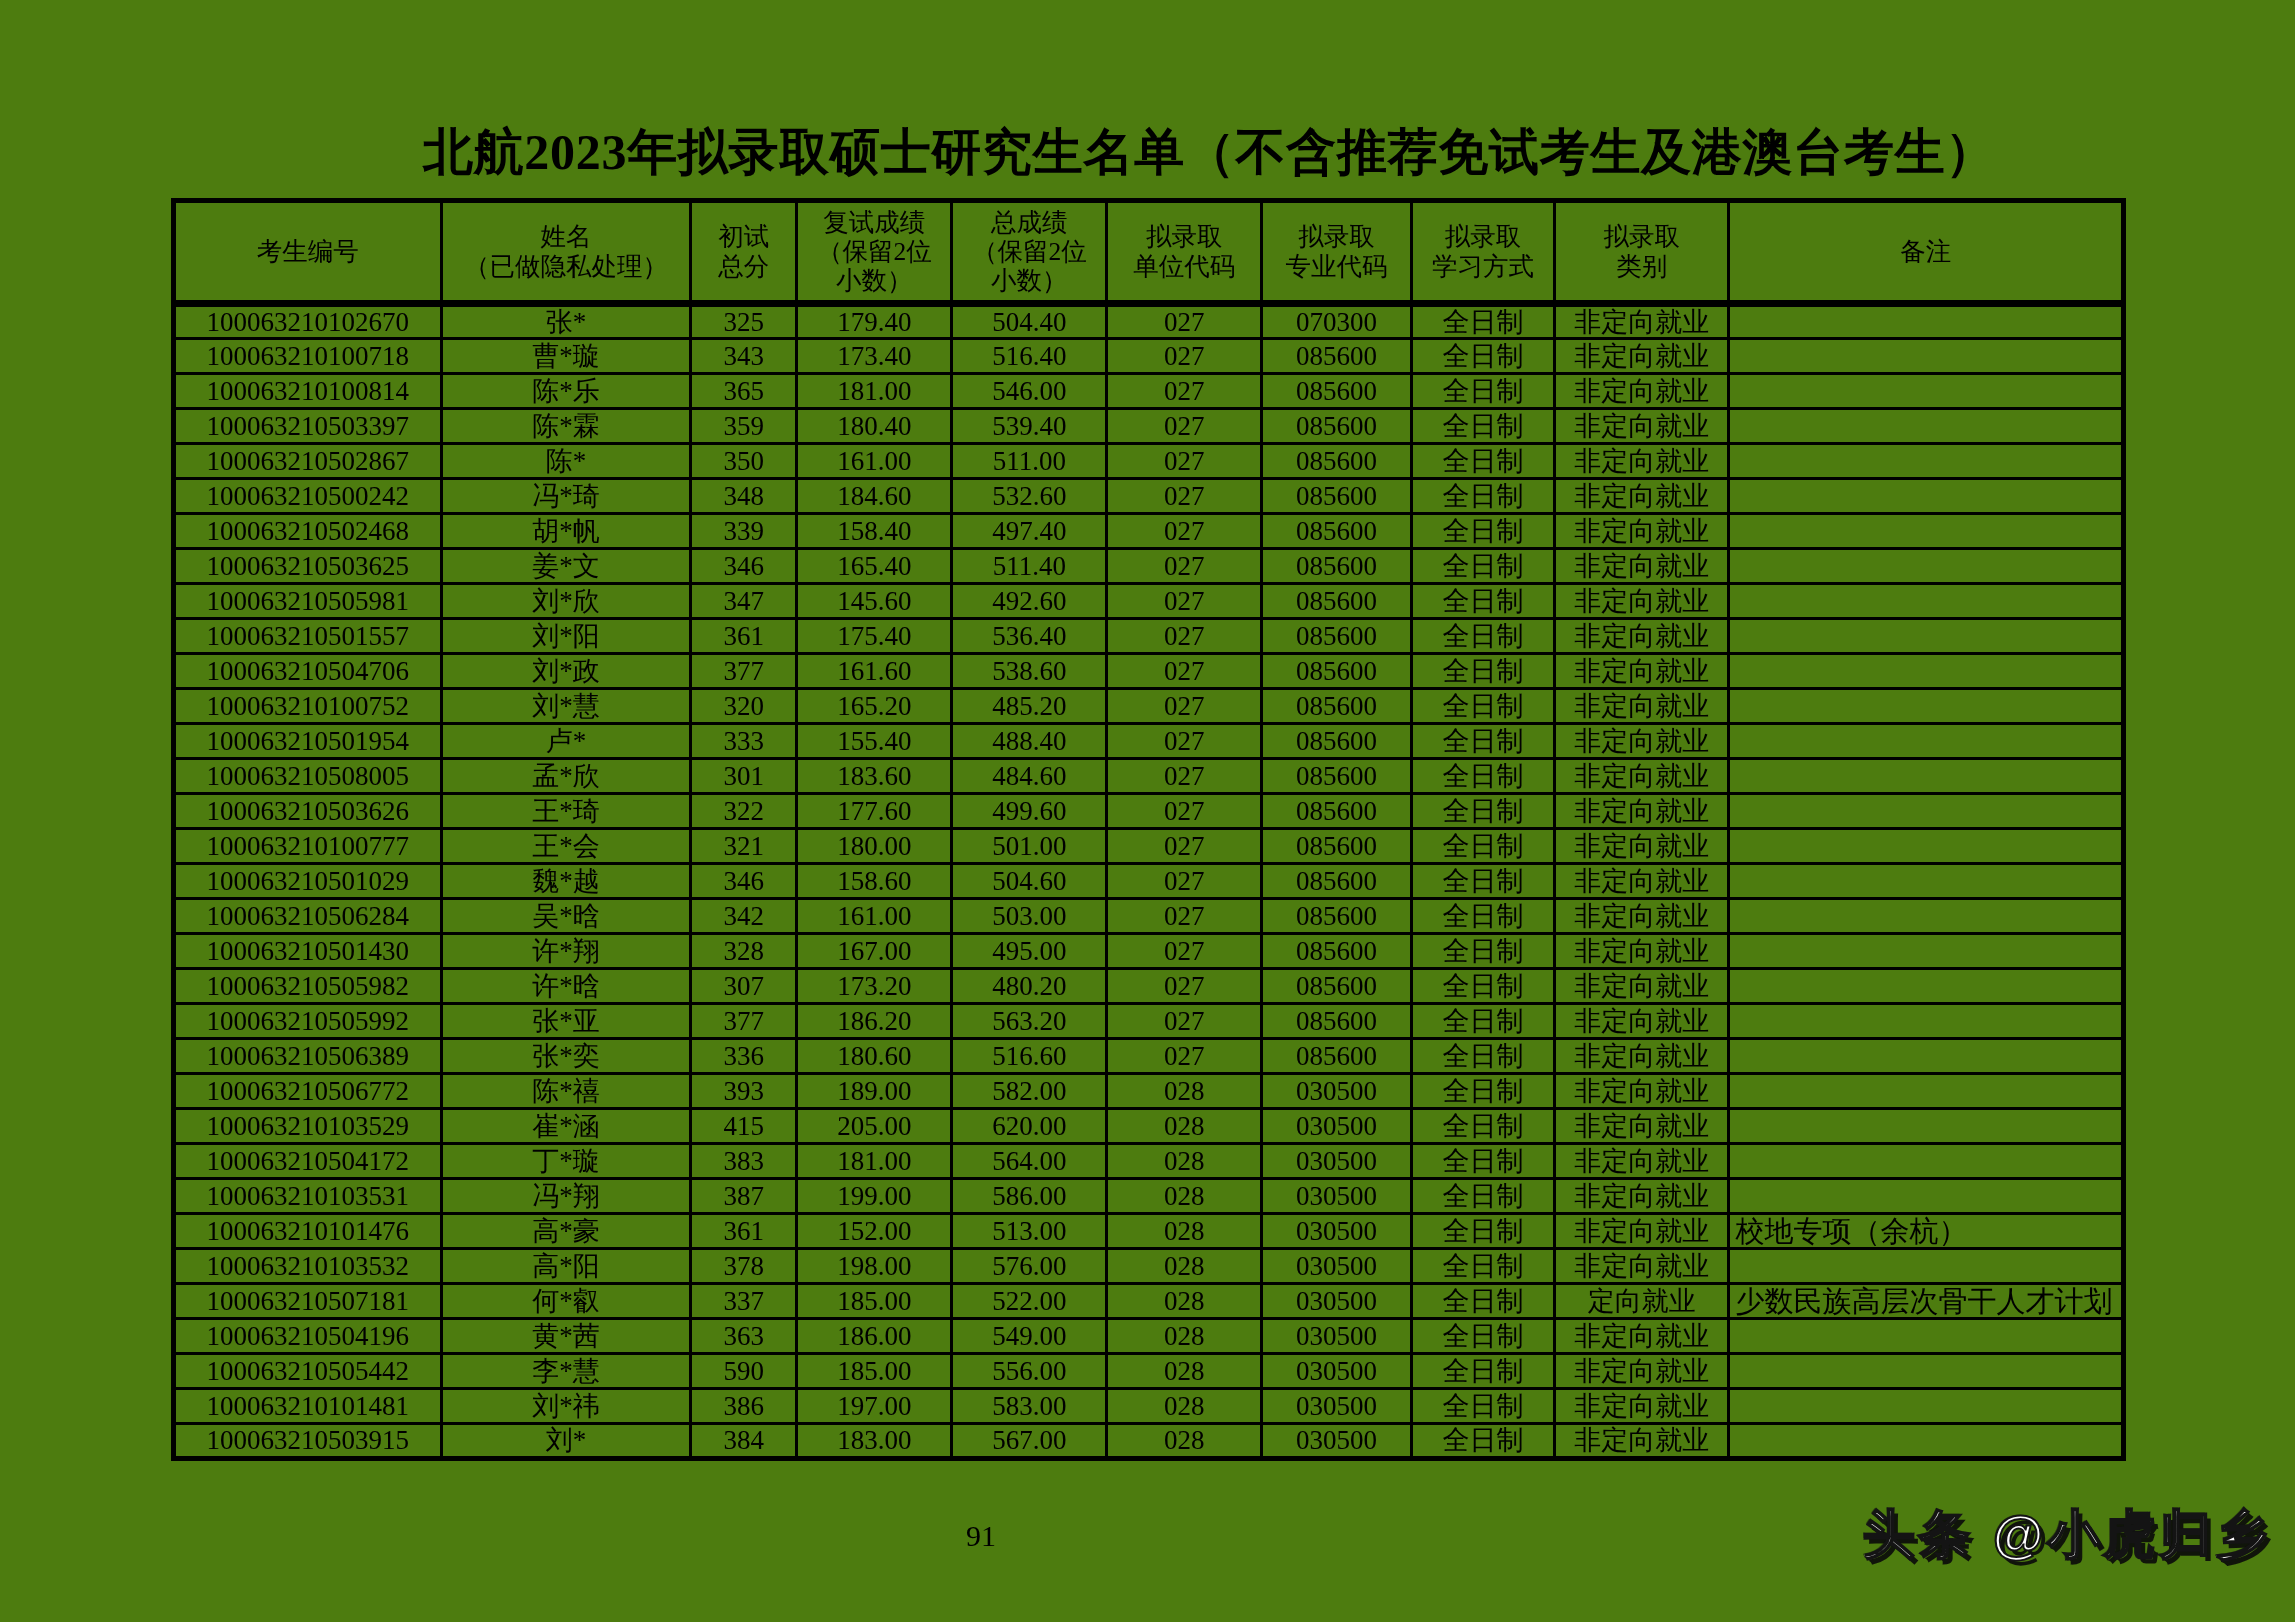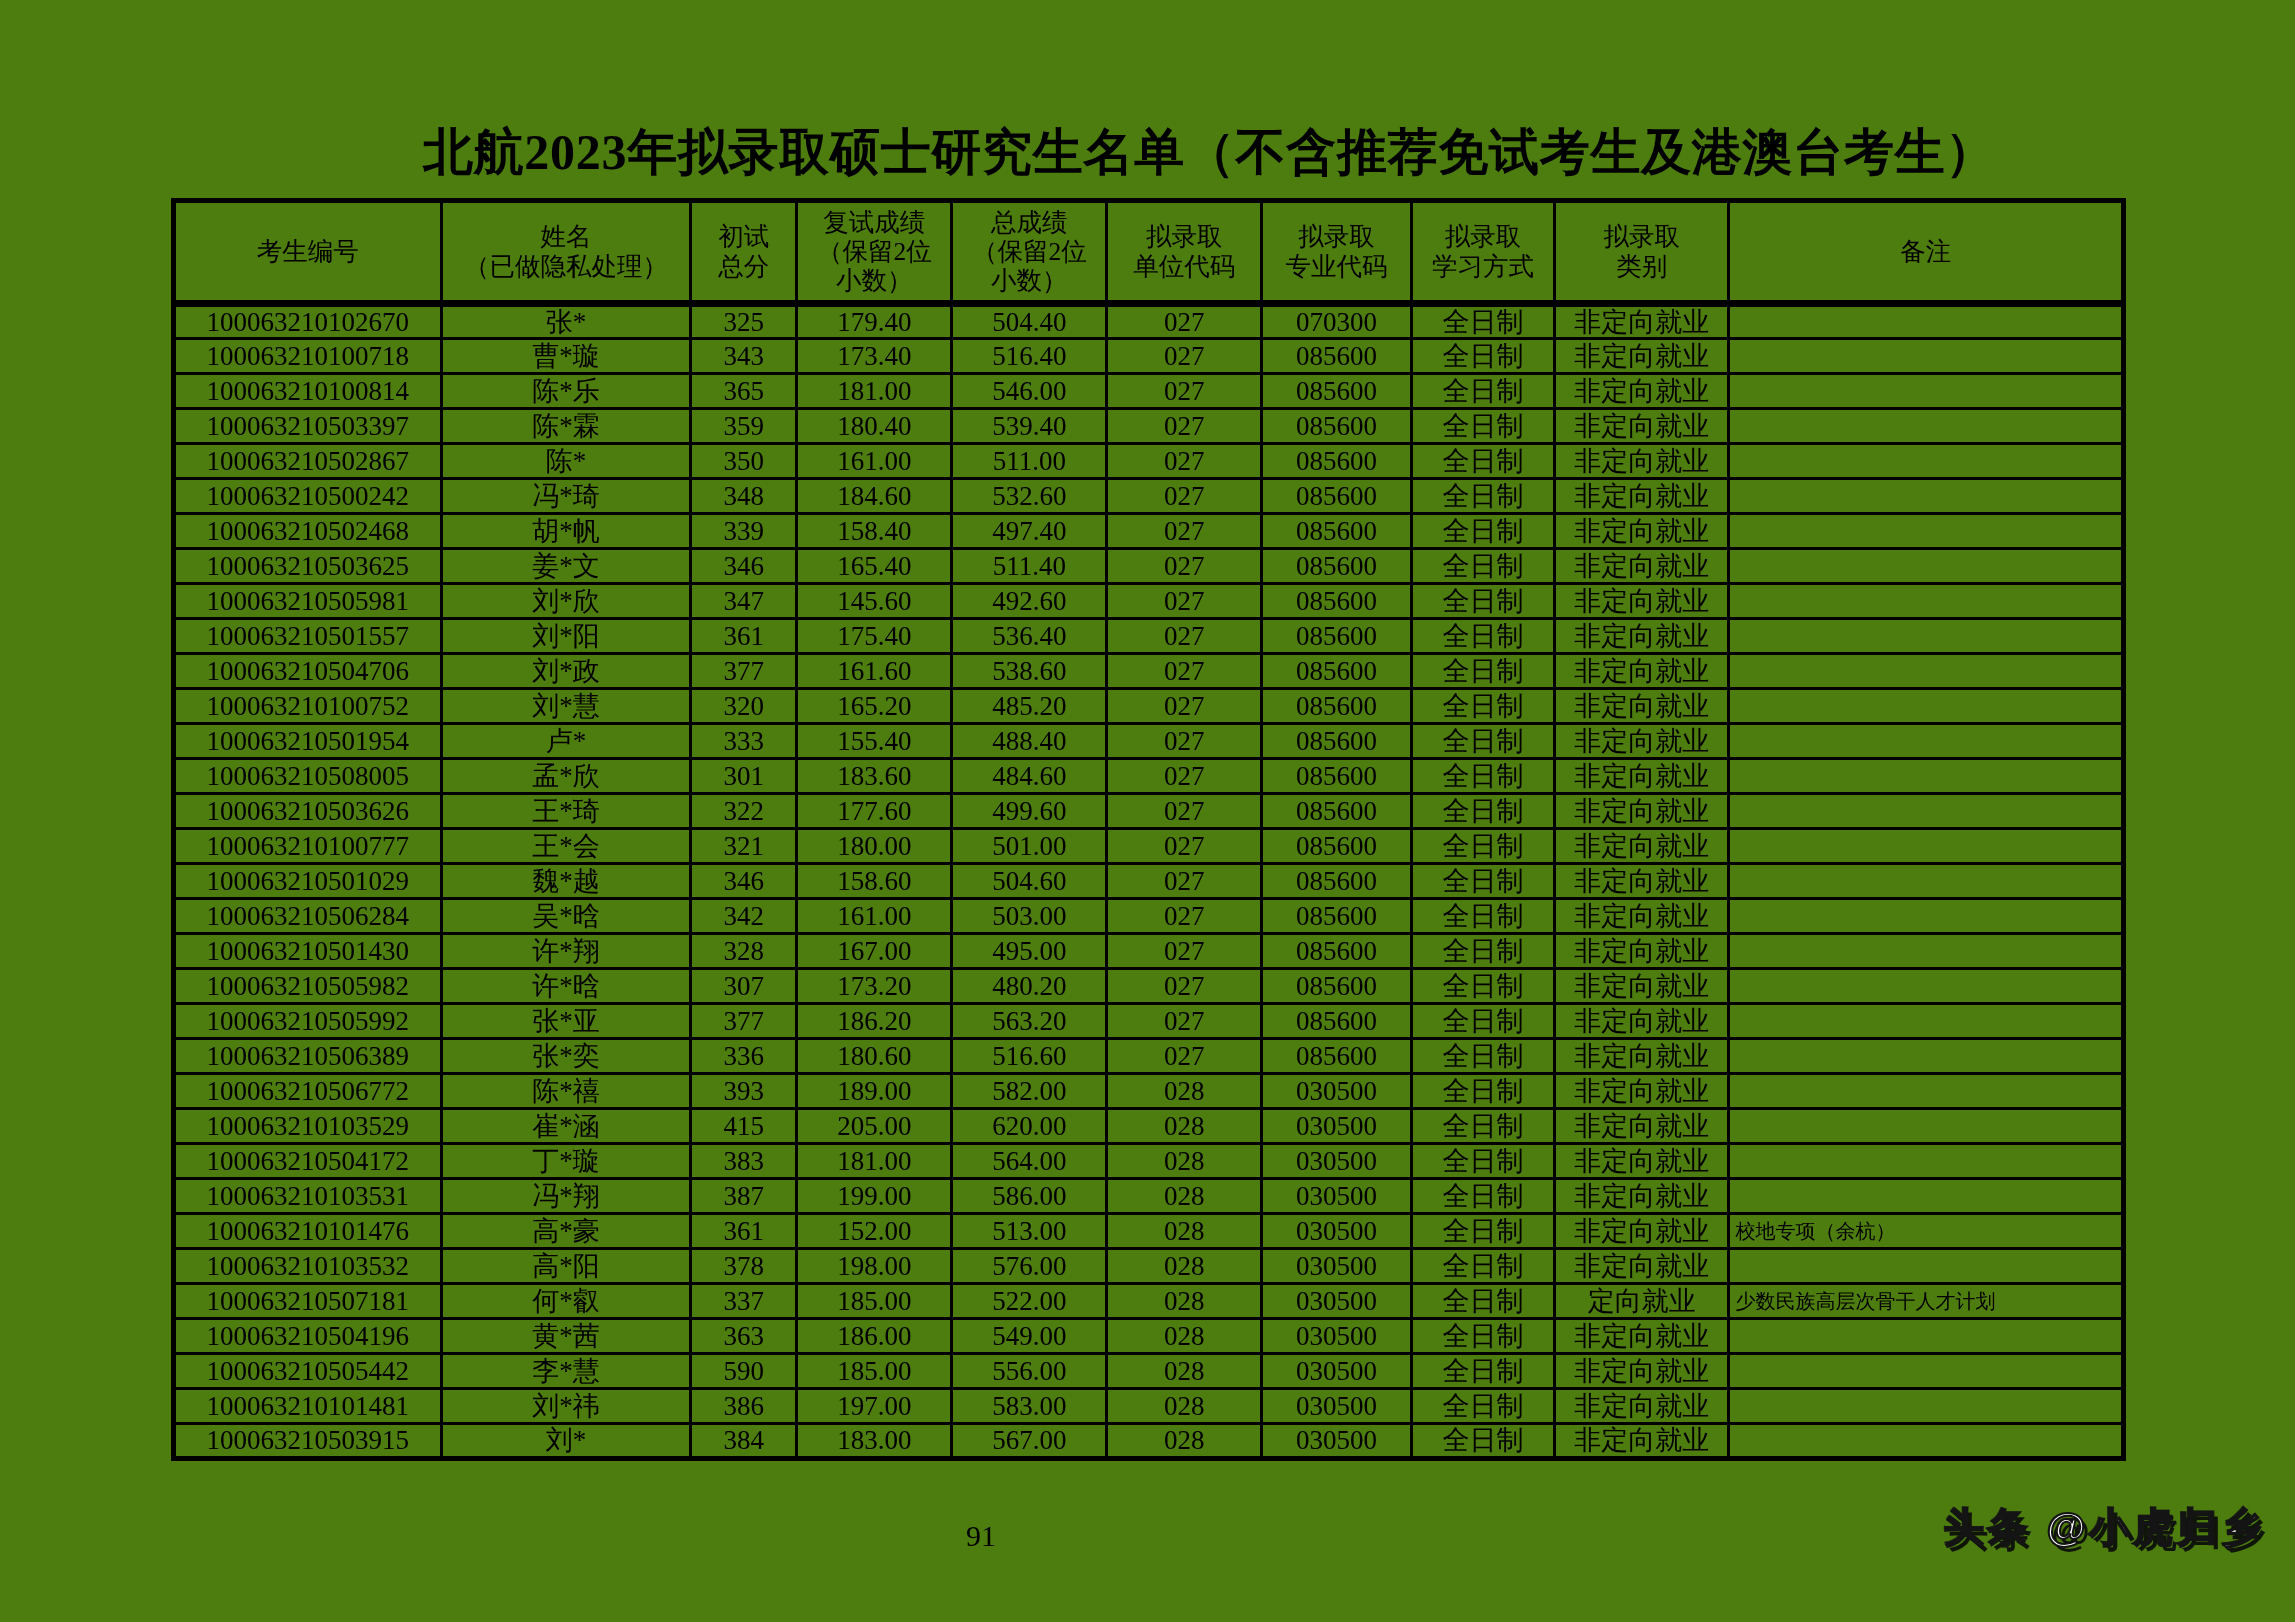--- a/index.html
+++ b/index.html
@@ -56,21 +56,21 @@
     font-size: 27px;
     line-height: 1;
     text-align: center;
     vertical-align: middle;
     padding: 0;
     white-space: nowrap;
   }
   .admission-table tbody td.col-9 {
     text-align: left;
     padding-left: 5.2px;
-    font-size: 20px;
+    font-size: 29px;
   }
   .col-0 { width: 13.8%; }
   .col-1 { width: 12.9%; }
   .col-2 { width: 5.3%; }
   .col-3 { width: 7.9%; }
   .col-4 { width: 7.9%; }
   .col-5 { width: 7.9%; }
   .col-6 { width: 7.6%; }
   .col-7 { width: 7.3%; }
   .col-8 { width: 8.9%; }
@@ -79,24 +79,24 @@
     position: absolute;
     top: 1519px;
     left: 0;
     width: 1962px;
     text-align: center;
     font-size: 30px;
   }
   .watermark {
     position: absolute;
     top: 1500px;
-    right: 30px;
+    right: 24px;
     font-family: "Liberation Sans", "DejaVu Sans", sans-serif;
     font-weight: bold;
-    font-size: 40px;
+    font-size: 52px;
     letter-spacing: 3.9px;
     color: #ffffff;
     -webkit-text-stroke: 2px #141414;
     text-shadow: 4.6px 4.6px 0 rgba(10,10,10,0.9), -1.3px -1.3px 0 rgba(20,20,20,0.55);
     white-space: nowrap;
   }
 </style>
 </head>
 <body>
 

